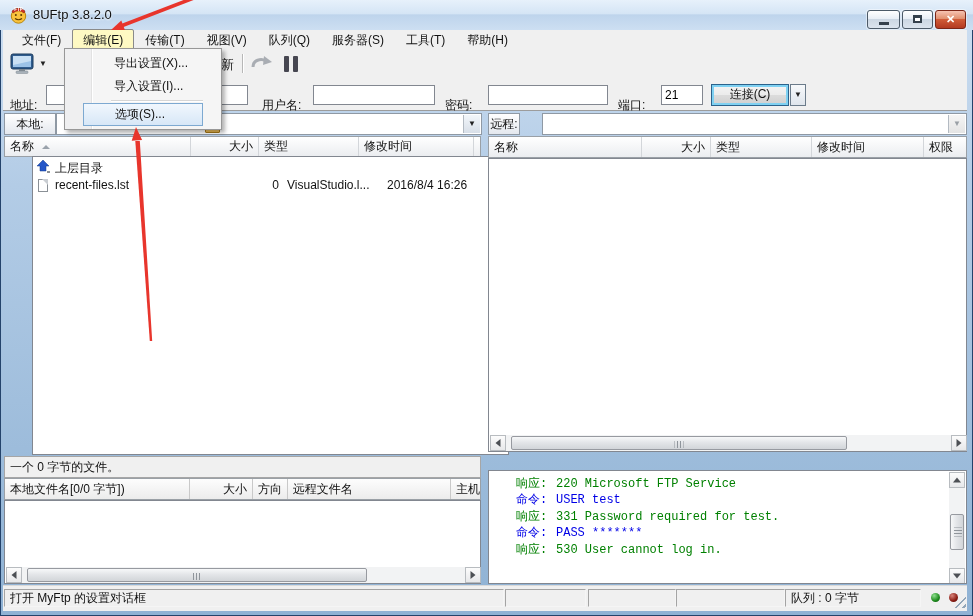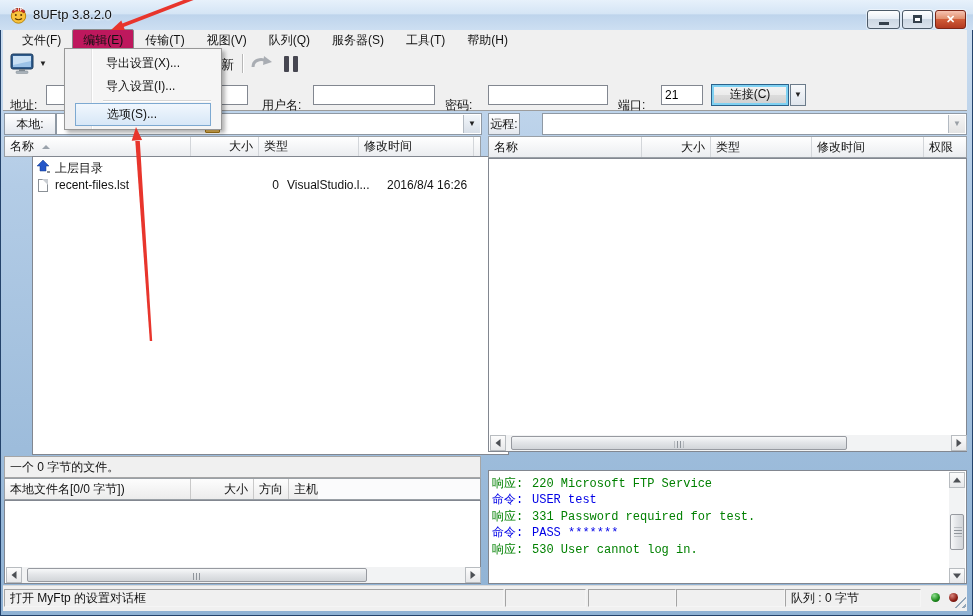--- a/index.html
+++ b/index.html
@@ -19,21 +19,21 @@
   .btn-min{left:867px;width:33px;}
   .btn-max{left:902px;width:31px;}
   .btn-close{left:935px;width:31px;
     background:linear-gradient(180deg,#f6c3b2 0%,#e1906f 45%,#d05b38 50%,#b33a22 100%);
     border-color:#7c2516;color:#fff;font-weight:bold;font-size:11px;text-align:center;line-height:17px;}
   .glyph-min{position:absolute;left:11px;top:11px;width:10px;height:3px;background:#34404c;}
   .glyph-max{position:absolute;left:10px;top:4px;width:9px;height:8px;border:2px solid #34404c;border-top-width:3px;box-sizing:border-box;background:#fff;}
   
   .menubar{left:3px;top:30px;width:964px;height:20px;background:#f0f0f0;display:flex;align-items:center;padding-left:8px;box-sizing:border-box;}
   .menuitem{font-size:12px;color:#111;padding:2px 10px;border:1px solid transparent;text-align:center;}
-  .menuitem.pressed{border-color:#8a8a8a;background:#be185d;border-radius:2px;}
+  .menuitem.pressed{border-color:#8a8a8a;background:#fef9c3;border-radius:2px;}
   
   .toolbar{left:3px;top:50px;width:964px;height:26px;background:#f0f0f0;border-bottom:1px solid #ababab;}
   .tb-connect{left:10px;top:52px;width:46px;height:23px;display:flex;align-items:center;}
   .tb-dd{font-size:8px;color:#222;margin-left:3px;}
   .tb-refresh-partial{left:221px;top:56px;font-size:13px;color:#111;}
   .tb-sep{left:242px;top:54px;width:1px;height:19px;background:#b7b7b7;box-shadow:1px 0 0 #fff;}
   .tb-transfer{left:251px;top:54px;}
   .tb-pause{left:284px;top:56px;width:17px;height:16px;}
   .tb-pause i{position:absolute;top:0;width:5px;height:16px;background:#474751;border-radius:1px;}
   .tb-pause i.b2{left:9px;}
@@ -104,21 +104,21 @@
   .sbsec{position:absolute;top:3px;height:18px;box-sizing:border-box;border:1px solid;border-color:#a4a4a4 #f5f5f5 #f5f5f5 #a4a4a4;
     font-size:12px;color:#111;line-height:16px;padding:0 5px;white-space:nowrap;overflow:hidden;}
   .led{position:absolute;top:7px;width:9px;height:9px;border-radius:50%;}
   .led-green{left:928px;background:radial-gradient(circle at 35% 30%,#8fe08f,#1d8a1d 60%,#0a4d0a);}
   .led-red{left:946px;background:radial-gradient(circle at 35% 30%,#d8837a,#8a1d14 60%,#4d0a06);}
   .grip{left:953px;top:595px;width:13px;height:13px;
     background:repeating-linear-gradient(135deg,#93a6b8 0 2px,#f0f0f0 2px 5px);
     clip-path:polygon(100% 0,100% 100%,0 100%);}
   
   .menu-popup{left:64px;top:48px;width:158px;box-sizing:border-box;border:1px solid #979797;background:#f5f5f5;
-    box-shadow:3px 3px 4px rgba(0,0,0,.3);padding:3px 8px;z-index:100;}
+    box-shadow:3px 3px 4px rgba(0,0,0,.3);padding:3px 16px;z-index:100;}
   .menu-popup::before{content:"";position:absolute;left:0;top:0;bottom:0;width:26px;background:#efeff0;border-right:1px solid #e2e2e2;box-shadow:1px 0 0 #fff;}
   .pm-item{position:relative;height:23px;line-height:23px;font-size:12px;color:#111;padding-left:31px;margin:0 2px;box-sizing:border-box;}
   .pm-item.hl{background:linear-gradient(180deg,#f1f7fd,#d7e7f7);border:1px solid #7da9d1;border-radius:0;line-height:21px;}
   .pm-sep{height:1px;margin:2px 2px 2px 30px;background:#d6d6d6;box-shadow:0 1px 0 #fff;}
   
   .arrows{left:0;top:0;width:973px;height:616px;z-index:200;pointer-events:none;}
 </style>
 </head>
 <body>
 
@@ -218,20 +218,21 @@
       <span class="cell c-mod">2016/8/4 16:26</span>
     </div>
   </div>
 
   <div class="abs statusline" style="left:4px;top:456px;width:477px;height:22px;">一个 0 字节的文件。</div>
 
   <div class="abs lheader qheader" style="left:4px;top:478px;width:477px;height:22px;">
     <div class="hcell" style="width:186px;line-height:20px;">本地文件名[0/0 字节])</div>
     <div class="hcell r" style="width:63px;line-height:20px;">大小</div>
     <div class="hcell" style="width:35px;line-height:20px;">方向</div>
+    <div class="hcell" style="width:164px;line-height:20px;">远程文件名</div>
     <div class="hcell" style="width:29px;line-height:20px;border-right:none;">主机</div>
   </div>
   <div class="abs listbox" style="left:4px;top:500px;width:477px;height:84px;">
     <div class="abs hscroll" style="left:1px;top:66px;width:475px;">
       <div class="sb-btn" style="left:0;">
           <span class="tri tri-l"></span>
         </div>
       <div class="sb-thumb" style="left:21px;width:340px;">
           <span class="sb-grip"></span>
         </div>
@@ -262,21 +263,21 @@
       <div class="sb-thumb" style="left:21px;width:336px;">
           <span class="sb-grip"></span>
         </div>
       <div class="sb-btn" style="right:0;">
           <span class="tri tri-r"></span>
         </div>
     </div>
   </div>
 
   <div class="abs logbox" style="left:488px;top:470px;width:479px;height:114px;">
-    <div style="padding-top:5px;width:460px;">
+    <div style="padding-top:5px;width:460px;padding-left:24px;">
       <div class="log-line" style="color: rgb(0, 128, 0);"><span class="log-label">响应:</span><span>220 Microsoft FTP Service</span></div>
       <div class="log-line" style="color: rgb(0, 0, 230);"><span class="log-label">命令:</span><span>USER test</span></div>
       <div class="log-line" style="color: rgb(0, 128, 0);"><span class="log-label">响应:</span><span>331 Password required for test.</span></div>
       <div class="log-line" style="color: rgb(0, 0, 230);"><span class="log-label">命令:</span><span>PASS *******</span></div>
       <div class="log-line" style="color: rgb(0, 128, 0);"><span class="log-label">响应:</span><span>530 User cannot log in.</span></div>
     </div>
     <div class="abs vscroll" style="right:1px;top:1px;height:112px;">
       <div class="sb-btn" style="top:0;left:0;">
           <span class="tri tri-u"></span>
         </div>

